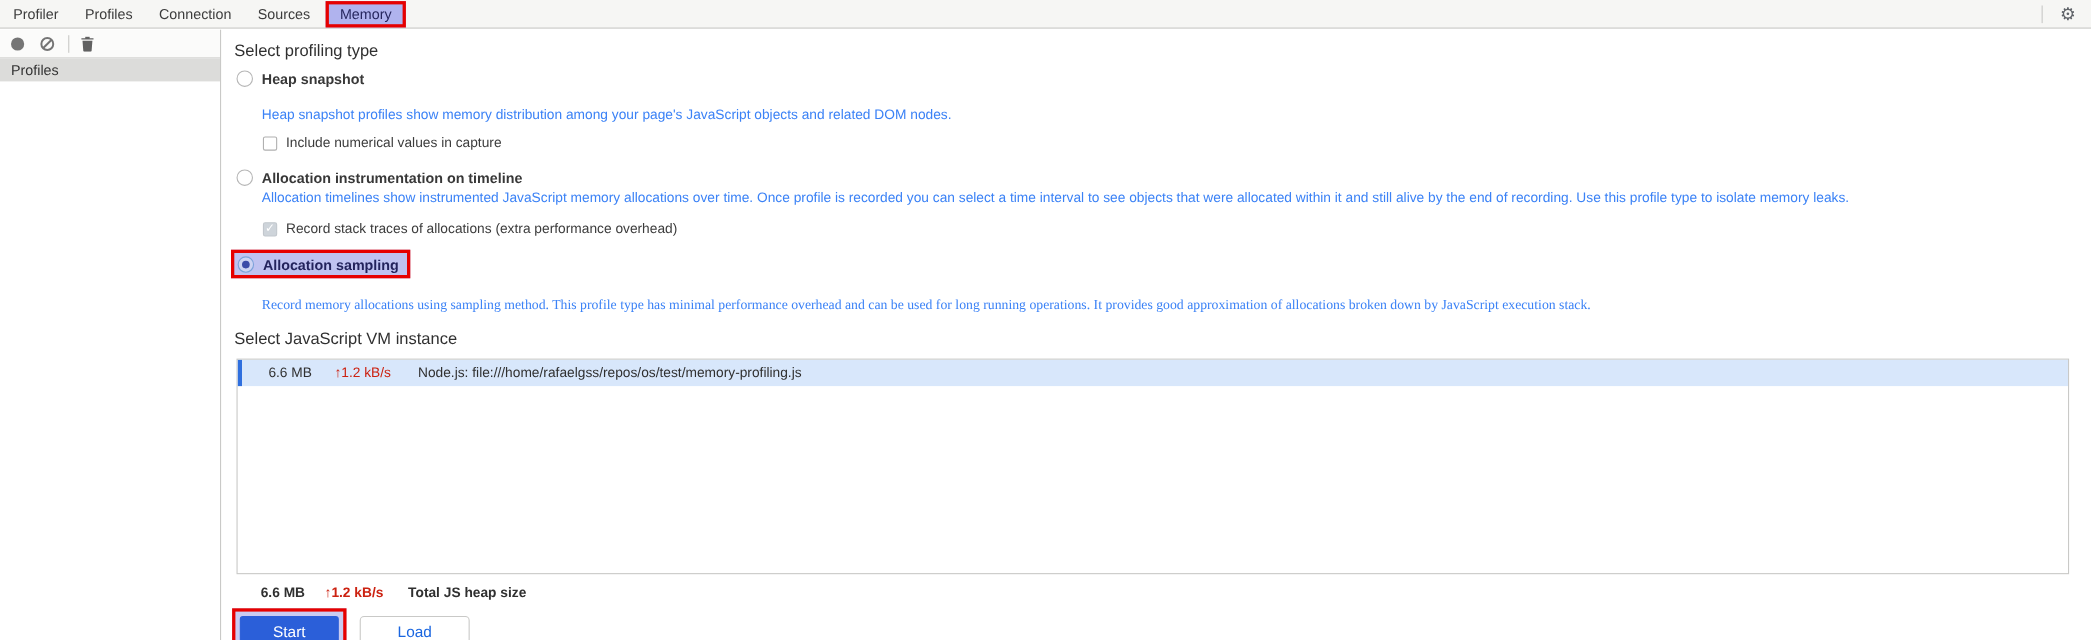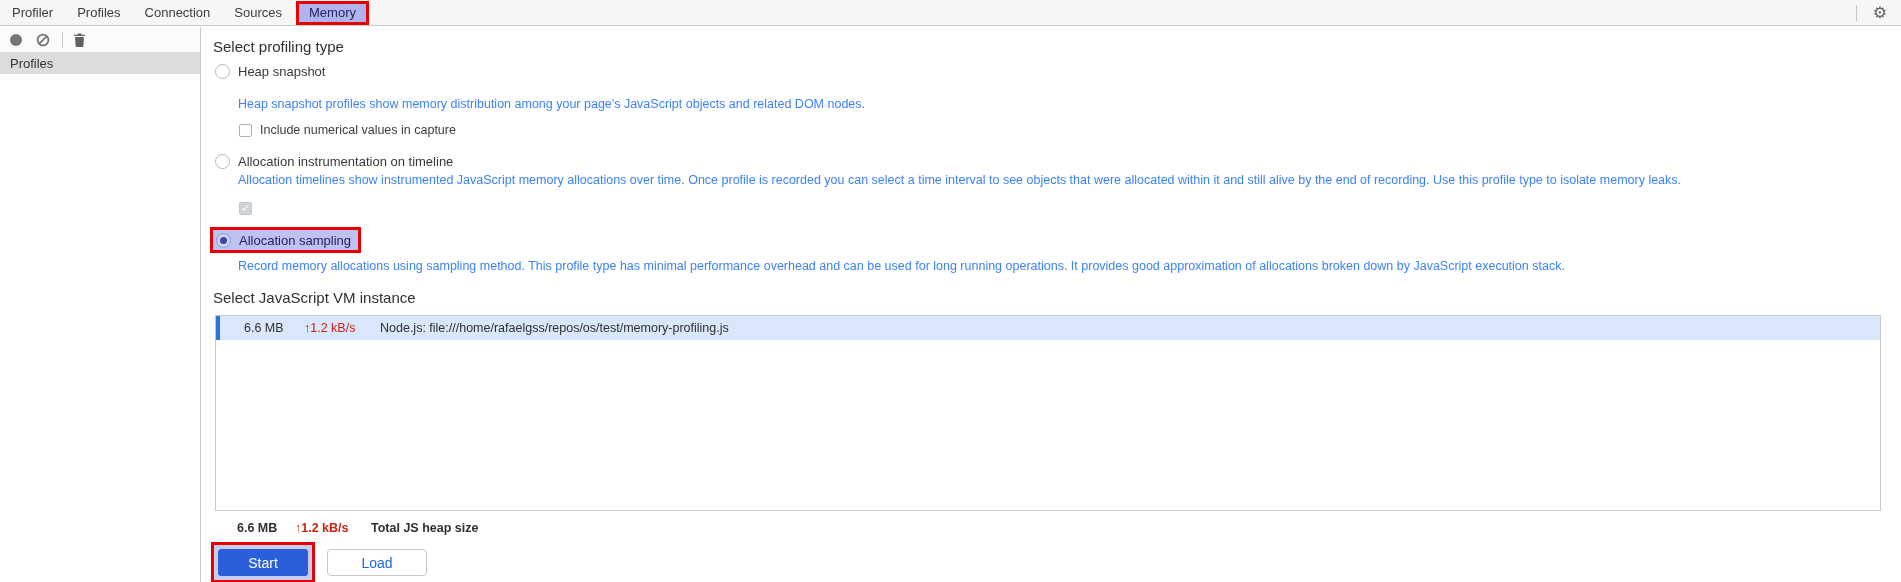--- a/index.html
+++ b/index.html
@@ -32,38 +32,38 @@
 
   
   .main { position:absolute; top:27px; left:202px; right:0; bottom:0; background:#fff; }
   .h1 { font-size:15px; line-height:18px; color:#303030; margin:11px 0 0 11px; font-weight:400; }
   .radio-row { display:flex; align-items:center; margin-left:13px; height:18px; }
   .radio { width:15px; height:15px; border-radius:50%; border:1px solid #b6b6b6;
            background:#fff; margin-right:8px; flex:none; }
   .radio.selected { border:1px solid #7ba2d9; background:#cdd3f2;
                     display:flex; align-items:center; justify-content:center; }
   .radio-dot { width:7px; height:7px; border-radius:50%; background:#3b4aa8; }
-  .opt-label { font-size:13px; font-weight:400; color:#383838; }
+  .opt-label { font-size:13px; font-weight:700; color:#383838; }
   .desc { font-size:12.5px; color:#3b82f6; margin-left:36px; line-height:14px; white-space:nowrap; }
   .check-row { display:flex; align-items:center; margin-left:37px; height:16px; }
   .checkbox { width:13px; height:13px; border:1px solid #b0b0b0; border-radius:2px;
               background:#fff; margin-right:8px; flex:none; }
   .checkbox.checked-disabled { background:#ced4da; border-color:#c2c7cd; color:#fff;
               font-size:11px; line-height:11px; text-align:center; }
   .check-label { font-size:12.5px; color:#3c3c3c; }
 
   .m-desc1 { margin-top:17px; }
   .m-check1 { margin-top:11px; }
   .m-radio2 { margin-top:14px;text-align:right; }
   .m-desc2 { margin-top:3px; }
   .m-check2 { margin-top:13px; }
   .sampling-wrap { display:inline-flex; align-items:center; margin:11px 0 0 8px;
                    border:3px solid #e60000; background:#bfc2f0; padding:1px 7px 1px 3px; }
   .sampling-wrap .opt-label { color:#23235c; }
-  .m-desc3 { margin-top:6px; }
+  .m-desc3 { margin-top:17px;font-family:Liberation Serif, serif; }
   .h2 { font-size:15px; line-height:18px; color:#303030; margin:16px 0 0 11px; font-weight:400; }
 
   
   .vm-list { margin:8px 0 0 13px; width:1666px; height:196px;
              border:1px solid #c9c9c7; background:#fff; overflow:hidden; }
   .vm-row { height:24px; display:flex; align-items:center; background:#d8e7fb;
             border-left:4px solid #2f6fde; font-size:12.5px; color:#303030; }
   .vm-size { margin-left:24px; min-width:44px; }
   .vm-rate { margin-left:16px; min-width:58px; color:#cc2211; }
   .vm-title { margin-left:18px; }
@@ -137,20 +137,21 @@
       <span class="check-label">Include numerical values in capture</span>
     </div>
 
     <div class="radio-row m-radio2">
       <span class="radio"></span>
       <span class="opt-label">Allocation instrumentation on timeline</span>
     </div>
     <div class="desc m-desc2">Allocation timelines show instrumented JavaScript memory allocations over time. Once profile is recorded you can select a time interval to see objects that were allocated within it and still alive by the end of recording. Use this profile type to isolate memory leaks.</div>
     <div class="check-row m-check2">
       <span class="checkbox checked-disabled">✓</span>
+      <span class="check-label">Record stack traces of allocations (extra performance overhead)</span>
     </div>
 
     <div>
       <div class="sampling-wrap">
         <div class="radio-row" style="margin-left:0;">
           <span class="radio selected">
             <span class="radio-dot"></span>
           </span>
           <span class="opt-label">Allocation sampling</span>
         </div>

